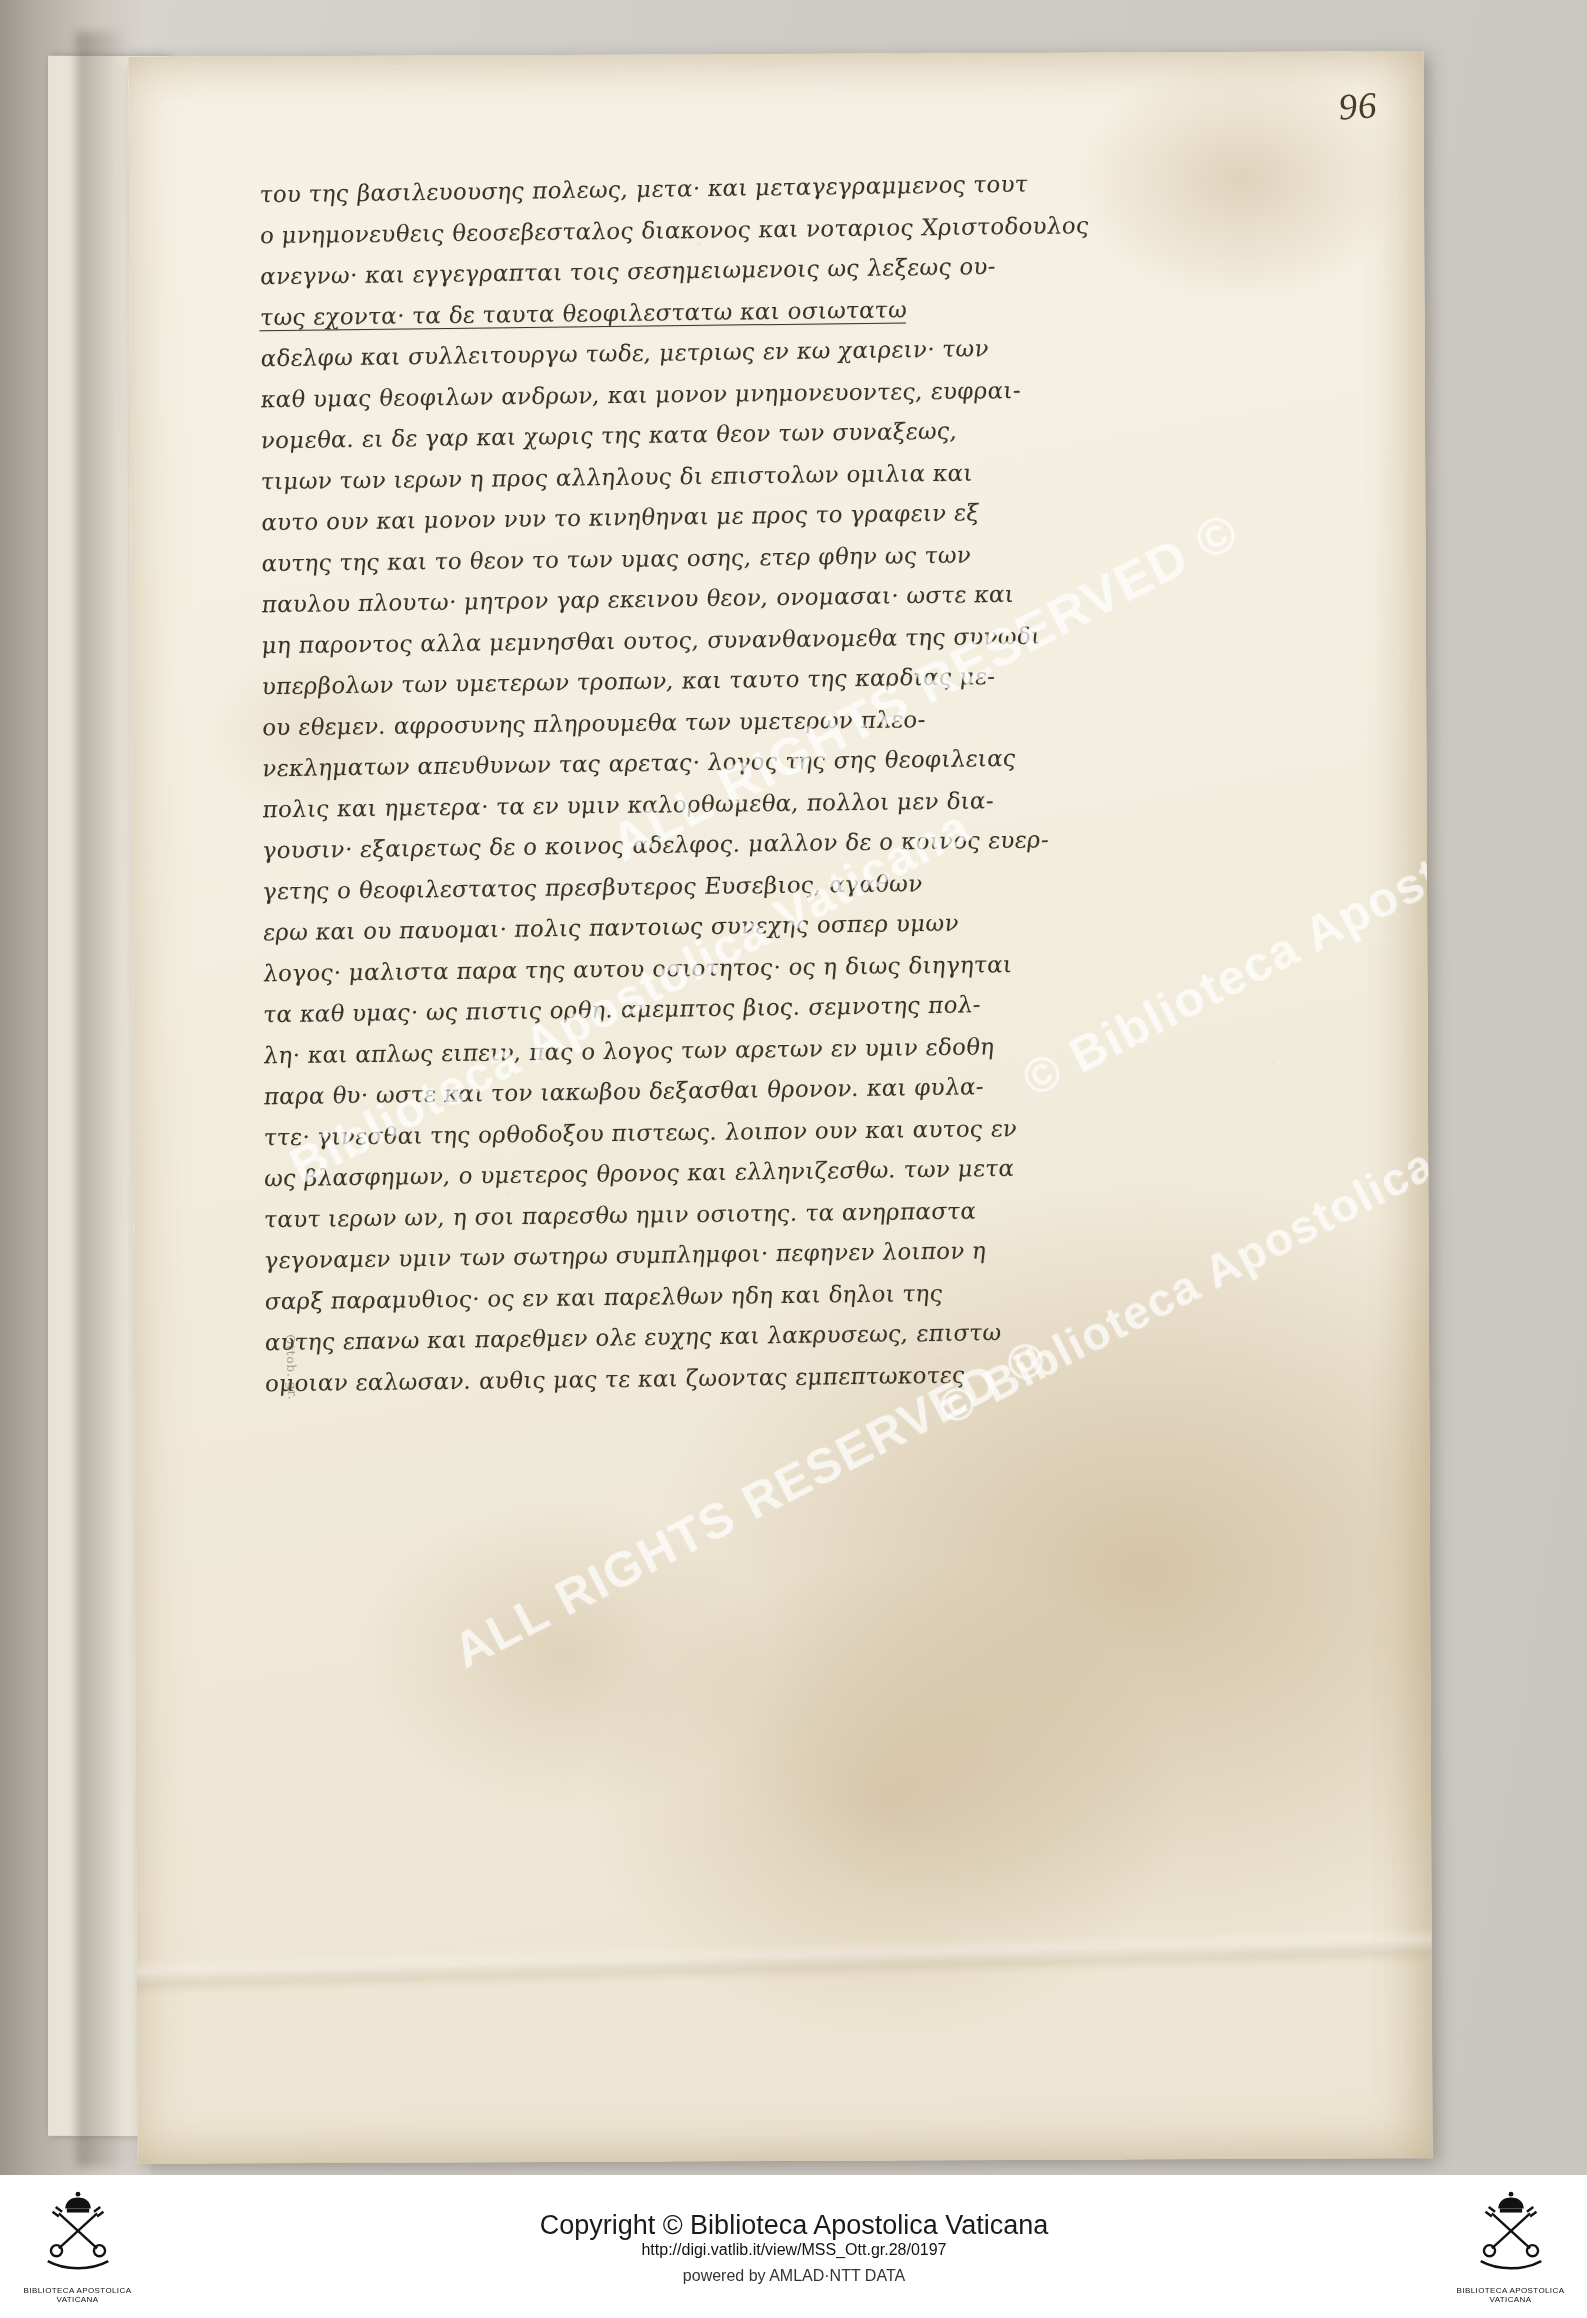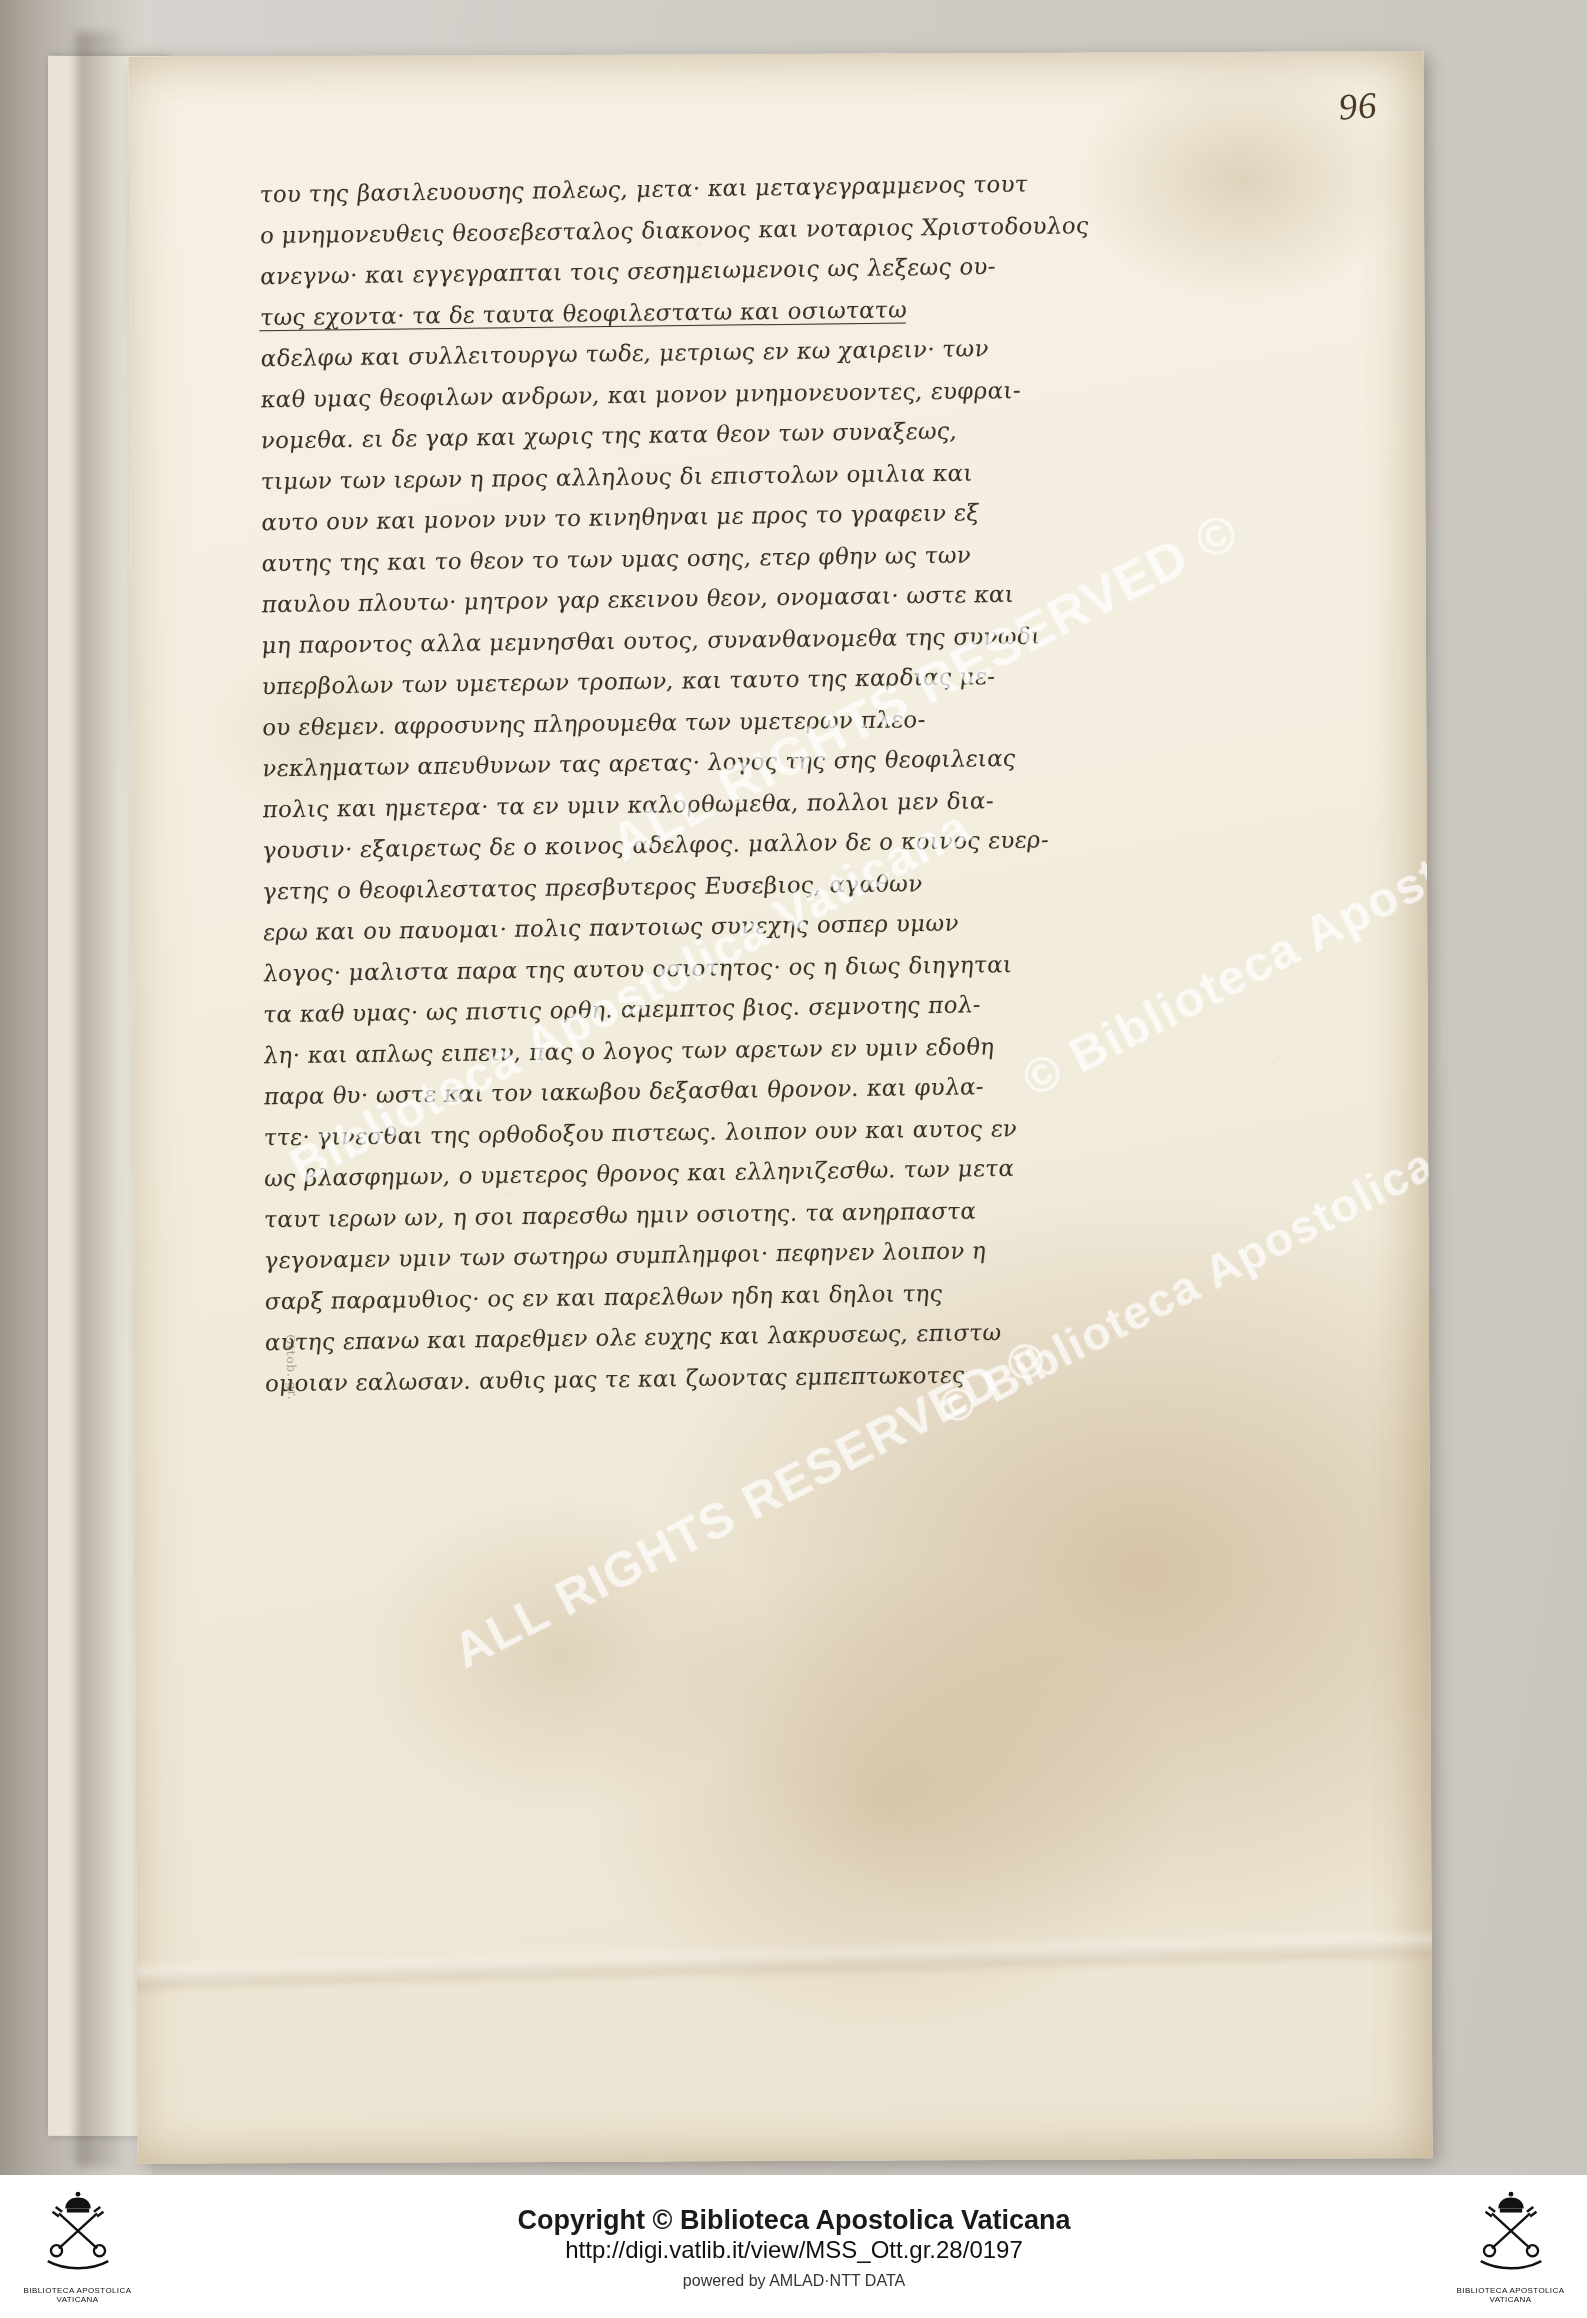--- a/index.html
+++ b/index.html
@@ -207,24 +207,24 @@
     display: flex;
     align-items: center;
     justify-content: center;
   }
   #footer-text {
     text-align: center;
     color: #1a1a1a;
   }
   #copyright-line {
     font-size: 27px;
-    font-weight: 700;
+    font-weight: 400;
   }
   #url-line {
-    font-size: 24px;
+    font-size: 16px;
     margin-bottom: 8px;
     color: #111;
   }
   #powered-line {
     font-size: 16px;
     color: #333;
   }
   .footer-emblem {
     position: absolute;
     bottom: 4.8px;

